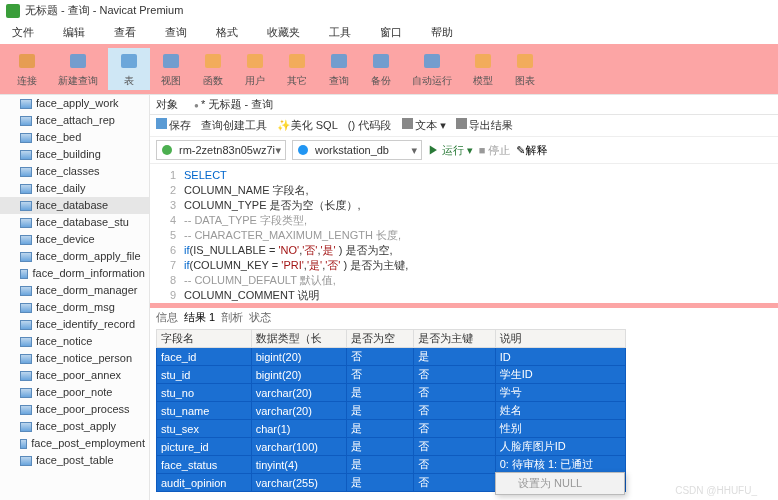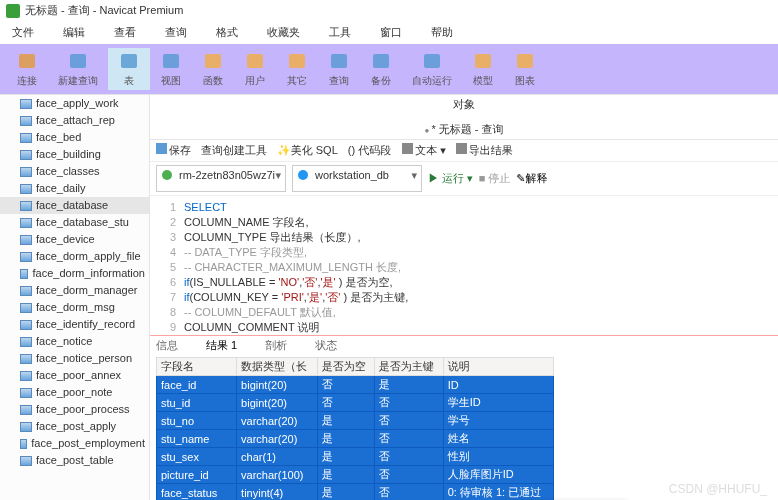--- a/index.html
+++ b/index.html
@@ -2,55 +2,55 @@
 <html><head>
 <meta charset="utf-8">
 <style>
 * { margin:0; padding:0; box-sizing:border-box; font-family:"Microsoft YaHei","Segoe UI",sans-serif; }
 body { font-size:11px; background:#fff; width:778px; height:500px; overflow:hidden; position:relative; }
 .title-bar { display:flex; align-items:center; padding:3px 6px; background:#fff;text-align:center; }
 .title-bar .icon-nav { width:14px; height:14px; background:#3a9e3a; border-radius:2px; margin-right:5px; display:inline-block; }
 .title-bar span { color:#333; }
 .menu-bar { display:flex; padding:2px 6px; gap:17px; background:#fff; }
 .menu-bar span { padding:2px 6px; color:#333; cursor:default; }
-.toolbar { display:flex; padding:4px 6px; background:#c4b5fd; border-bottom:1px solid #e5e5e5; }
+.toolbar { display:flex; padding:4px 6px; background:#fca5a5; border-bottom:1px solid #e5e5e5; }
 .toolbar .tbtn { display:flex; flex-direction:column; align-items:center; padding:2px 10px; color:#555; font-size:10px; cursor:pointer; }
 .toolbar .tbtn.active { background:#cfe7f5; }
 .toolbar .ticon { width:22px; height:22px; margin-bottom:2px; display:flex; align-items:center; justify-content:center; }
 .main { display:flex; height:420px; }
 .sidebar { width:150px; overflow-y:auto; border-right:1px solid #e5e5e5; background:#fcfcfc; }
 .sidebar .item { display:flex; align-items:center; padding:1px 4px 1px 20px; color:#333; white-space:nowrap; cursor:pointer; line-height:15px; }
 .sidebar .item.sel { background:#e6e6e6; }
 .sidebar .item .tic { width:12px; height:10px; background:linear-gradient(#bcd6ee,#6aa5dd); border:1px solid #5a8abb; margin-right:4px; }
 .content { flex:1; display:flex; flex-direction:column; position:relative; }
-.tab-row { display:flex; align-items:center; padding:2px 6px; border-bottom:1px solid #e5e5e5; gap:10px; font-size:11px; color:#333;flex-direction:column; }
+.tab-row { display:flex; align-items:center; padding:2px 6px; border-bottom:1px solid #e5e5e5; gap:16px; font-size:11px; color:#333; }
 .tab-row .tab-label::before { content:"● "; color:#888; font-size:8px; }
 .query-bar { display:flex; align-items:center; padding:3px 6px; gap:10px; font-size:11px; color:#333; border-bottom:1px solid #eee; }
 .query-bar .qb-icon { width:11px; height:11px; display:inline-block; background:#999; margin-right:2px; }
 .db-row { display:flex; align-items:center; padding:3px 6px; gap:6px; font-size:11px; border-bottom:1px solid #eee; }
-.dbn { height:27px; padding:0 6px 0 22px; border:1px solid #ccc; background:#fff; position:relative; line-height:18px; min-width:130px; color:#333; }
+.dbn { height:20px; padding:0 6px 0 22px; border:1px solid #ccc; background:#fff; position:relative; line-height:18px; min-width:130px; color:#333; }
 .dbn::after { content:"▾"; position:absolute; right:4px; top:0; color:#666; }
 .dbn .dot { position:absolute; left:5px; top:4px; width:10px; height:10px; border-radius:50%; }
 .dot.green { background:#4caf50; } .dot.blue { background:#2196f3; }
 .run-btn { color:#2a7a38; } .stop-btn { color:#999; }
 .editor { padding:4px 6px 0 6px; font-family:Consolas,monospace; font-size:11px; color:#333; line-height:15px; }
 .editor .ln { display:flex; }
 .editor .gut { width:20px; color:#aaa; text-align:right; margin-right:8px; }
 .editor .kw { color:#0066cc; } .editor .str { color:#a31515; } .editor .cm { color:#999; }
-.result-tabs { display:flex; gap:28px; padding:2px 6px; font-size:11px; color:#666; border-top:1px solid #fca5a5; }
+.result-tabs { display:flex; gap:6px; padding:2px 6px; font-size:11px; color:#666; border-top:5px solid #fca5a5; }
 .result-tabs span.act { color:#000; font-weight:500; }
 .result-area { position:relative; }
-.grid { width:398px; border-collapse:collapse; margin:2px 0 16px 6px; font-size:11px; }
+.grid { width:470px; border-collapse:collapse; margin:2px 0 16px 6px; font-size:11px; }
 .grid th { background:#f5f4f2; border:1px solid #ddd; padding:1px 4px; color:#333; text-align:left; font-weight:400; }
 .grid td { border:1px solid #0e5bbf; background:#1b6fd2; color:#fff; padding:1px 4px; }
 .grid tr.rowsel td { background:#1b6fd2; }
 .ctx-menu { position:absolute; background:#f2f2f2; border:1px solid #bbb; box-shadow:2px 2px 6px rgba(0,0,0,.2); font-size:11px; z-index:10; }
 .ctx-menu .mi { padding:3px 30px 3px 22px; color:#333; white-space:nowrap; cursor:default; position:relative; }
 .ctx-menu .mi.dis { color:#999; }
-.watermark { position:absolute; bottom:4px; right:11px; color:#ddd; font-size:12px; }
+.watermark { position:absolute; bottom:4px; right:21px; color:#ddd; font-size:10px; }
 ::-webkit-scrollbar { width:14px; }
 ::-webkit-scrollbar-thumb { background:#c1c1c1; }
 </style>
 </head>
 <body>
 
 <div class="title-bar">
   <span class="icon-nav"></span>
   <span>无标题 - 查询 - Navicat Premium</span>
 </div>
@@ -215,21 +215,21 @@
         <div class="ln">
           <span class="gut">1</span>
           <span><span class="kw">SELECT</span></span>
         </div>
         <div class="ln">
           <span class="gut">2</span>
           <span>    COLUMN_NAME  字段名,</span>
         </div>
         <div class="ln">
           <span class="gut">3</span>
-          <span>    COLUMN_TYPE  导出结果（长度）,</span>
+          <span>    COLUMN_TYPE  是否为空（长度）,</span>
         </div>
         <div class="ln">
           <span class="gut">4</span>
           <span><span class="cm">--      DATA_TYPE  字段类型,</span></span>
         </div>
         <div class="ln">
           <span class="gut">5</span>
           <span><span class="cm">--      CHARACTER_MAXIMUM_LENGTH 长度,</span></span>
         </div>
         <div class="ln">

